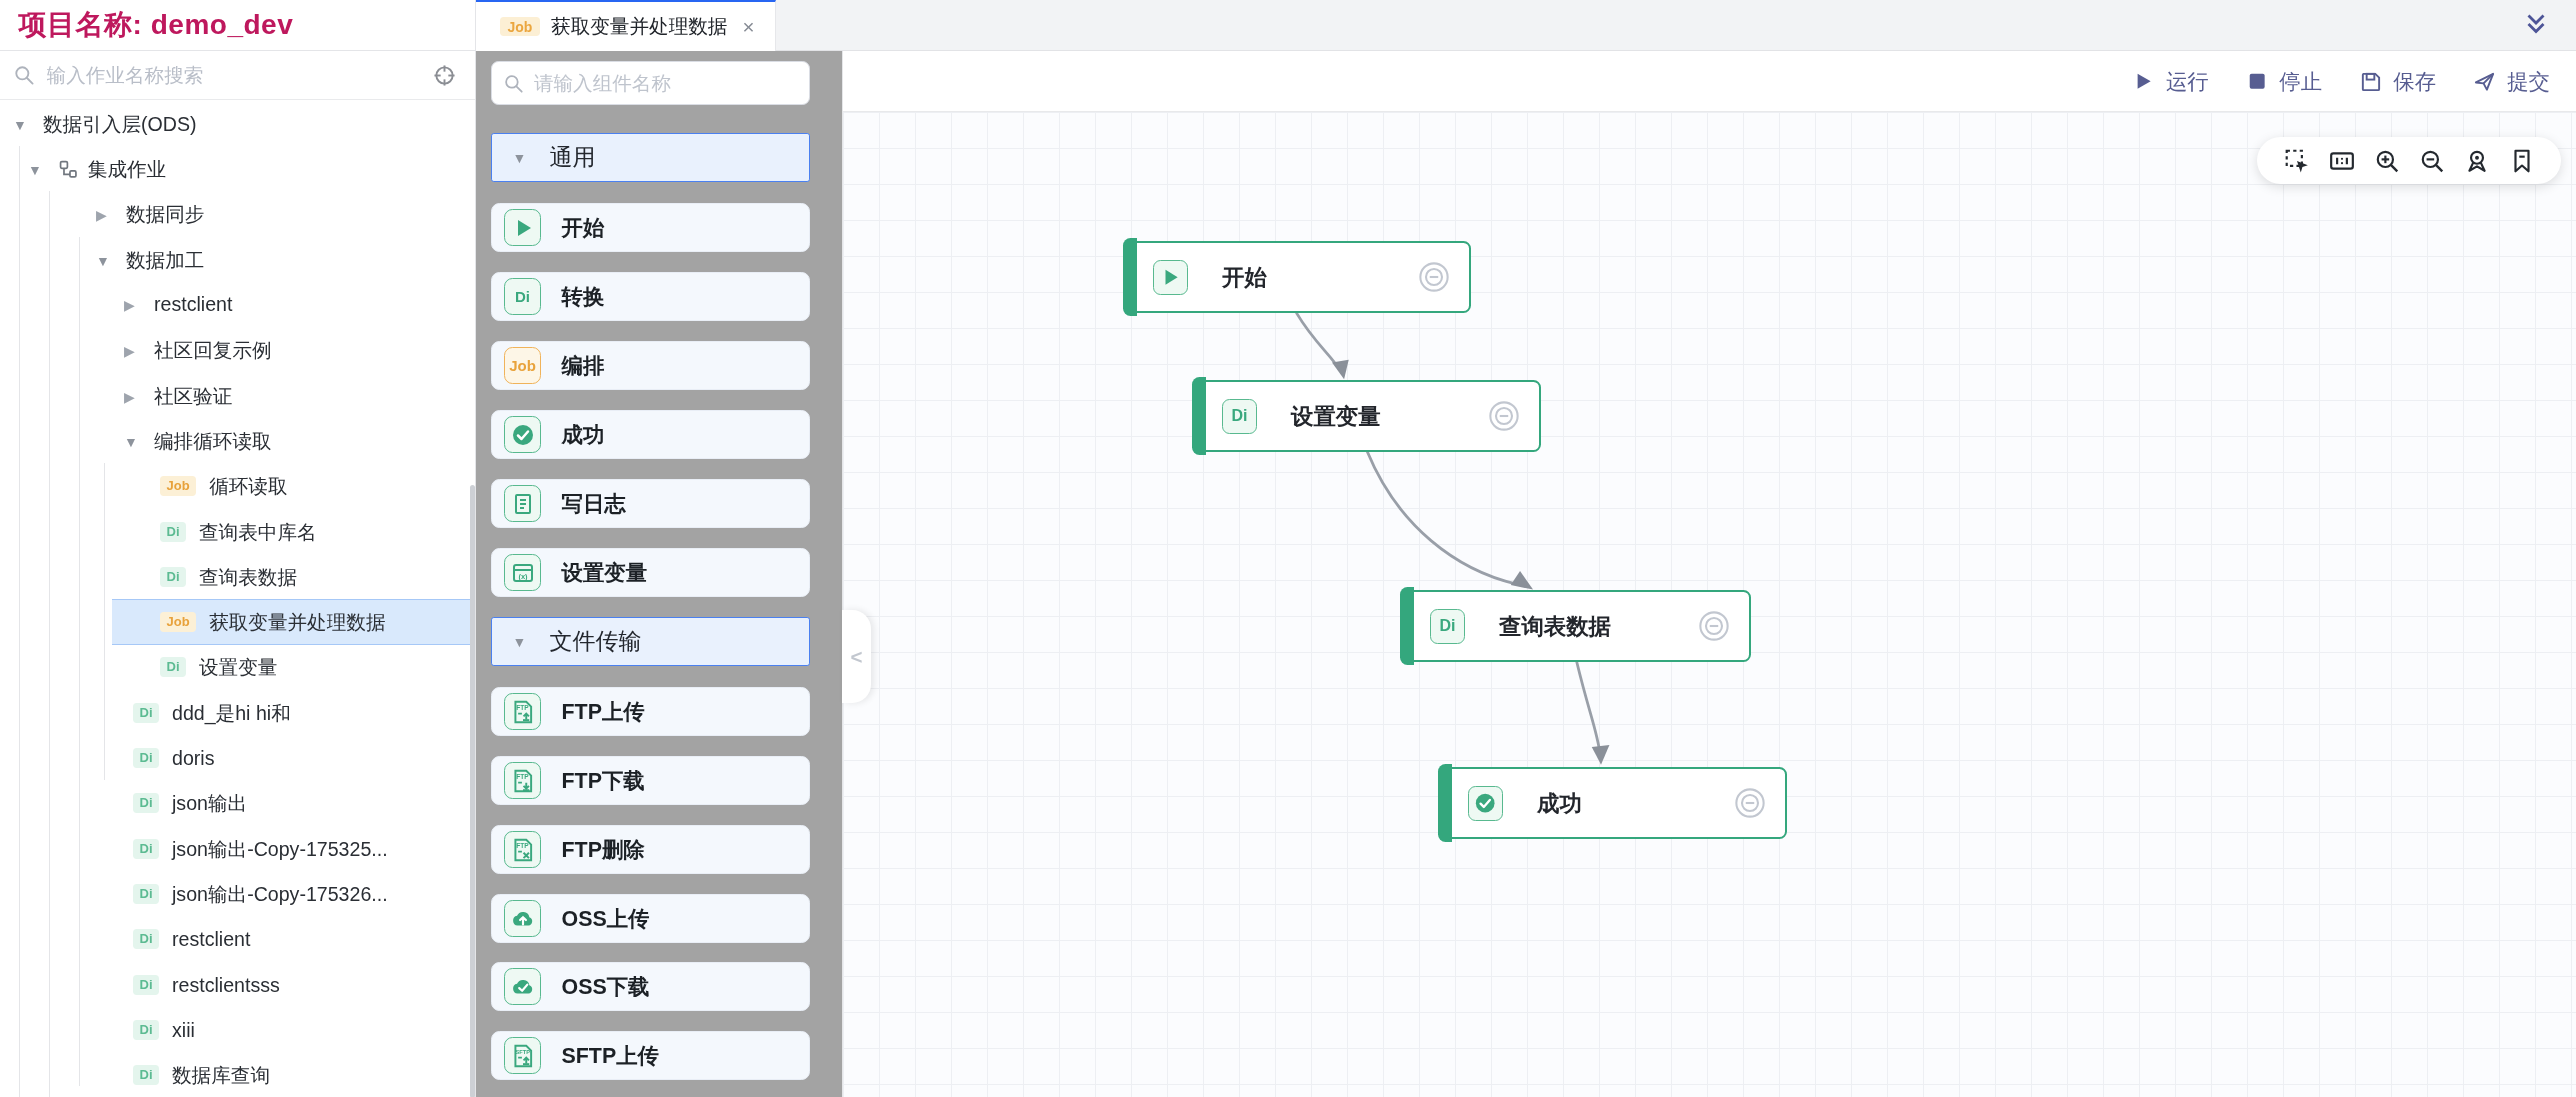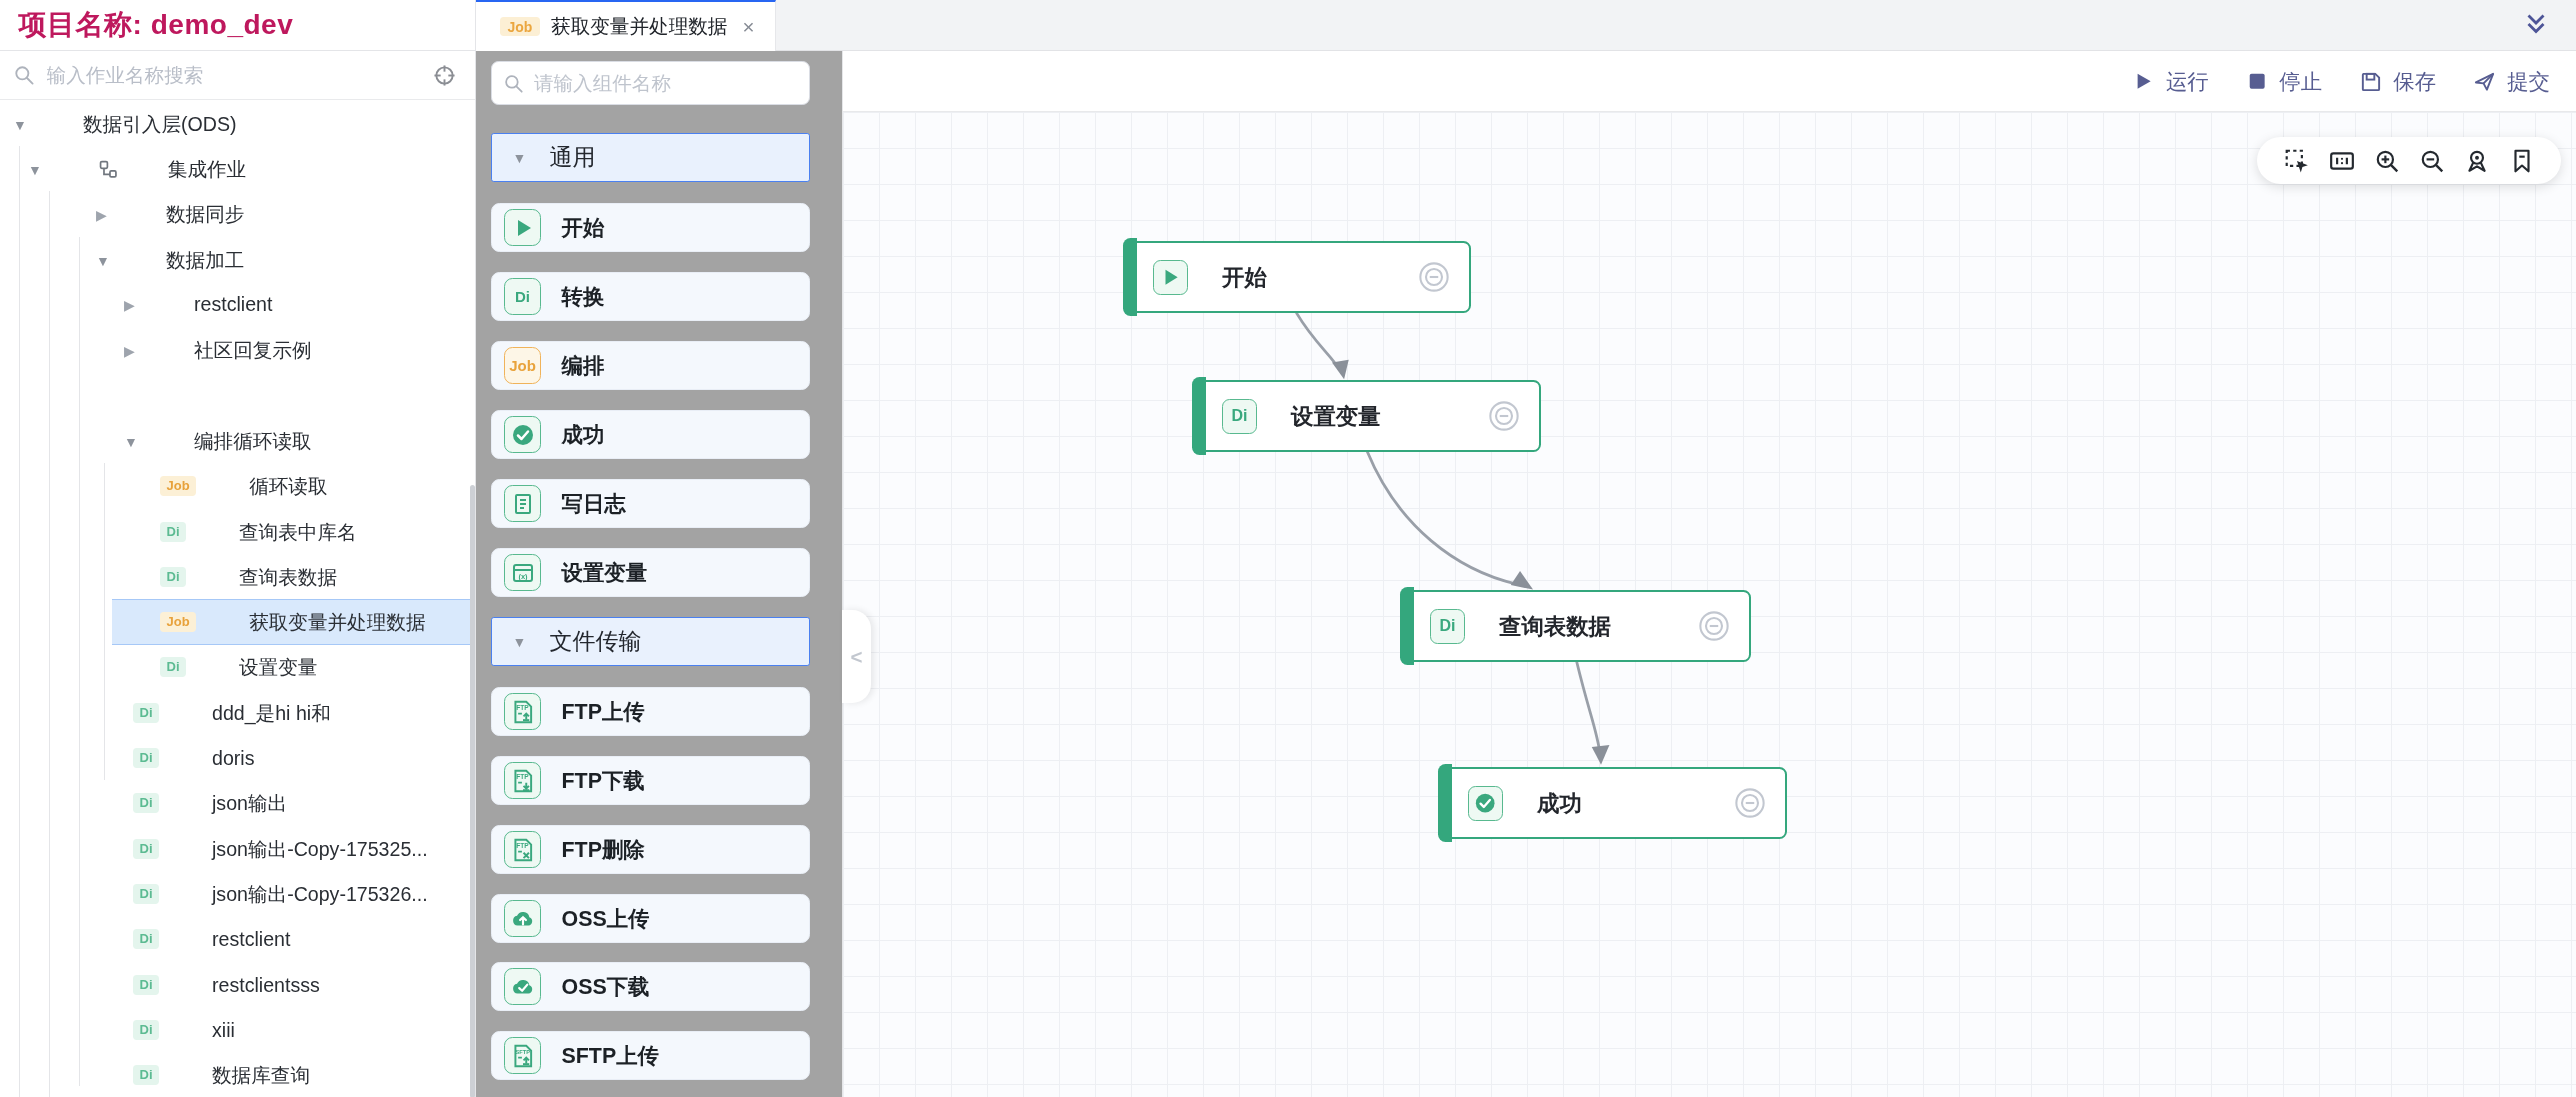--- a/index.html
+++ b/index.html
@@ -9,21 +9,21 @@
   
   #sidebar { position:absolute; left:0; top:0; width:476px; height:1098px; background:#fff; border-right:0.9px solid #e4e5e8; }
   #sidebar-header { position:absolute; left:0; top:0; width:100%; height:51px; border-bottom:0.9px solid #e4e5e8; display:flex; align-items:center; padding-left:18.6px; }
   #sidebar-header .title { font-size:28px; font-weight:700; color:#be185d; letter-spacing:0.5px; }
   #sidebar-search { position:absolute; left:0; top:51px; width:100%; height:49px; border-bottom:0.9px solid #e9eaec; display:flex; align-items:center; padding:0 18.6px 0 13px; }
   #sidebar-search input { flex:1; border:none; outline:none; font-size:19.6px; color:#3a3e45; margin-left:11.2px; }
   #sidebar-search input::placeholder { color:#b9bec8; }
   .guide { position:absolute; width:0.9px; background:#e4e5e8; }
   #side-scroll-thumb { position:absolute; left:470px; top:485px; width:4.7px; height:613px; background:#cdd0d5; border-radius:2.8px; }
 
-  .trow { position:absolute; left:0; width:475px; height:46px; display:flex; align-items:center; cursor:pointer;gap:40px; }
+  .trow { position:absolute; left:0; width:475px; height:46px; display:flex; align-items:center; cursor:pointer; }
   .trow .hl { position:absolute; left:112px; right:0; top:0; bottom:0; background:#d9e9fc; border-top:0.9px solid #a6c8f7; border-bottom:0.9px solid #a6c8f7; }
   .trow > * { position:relative; }
   .caret { width:30px; font-size:17.7px; text-align:left; flex:0 0 auto; }
   .caret.open::before  { content:"▼"; color:#8d939c; font-size:14px; }
   .caret.closed::before{ content:"▶"; color:#9ea4ad; font-size:14px; }
   .tlabel { font-size:19.6px; color:#2a2e34; white-space:nowrap; }
   .badge { display:inline-block; padding:1.9px 6.5px; border-radius:3.7px; font-size:13px; font-weight:700; margin-right:13px; line-height:1.2; flex:0 0 auto; }
   .badge.job { background:#fcf0d6; color:#e8a23c; }
   .badge.di  { background:#e4f5ed; color:#5cbb92; }
   .pl1 { padding-left:13px; } .pl2 { padding-left:28px; } .pl3 { padding-left:96px; }
@@ -246,20 +246,24 @@
       <span class="tlabel">数据加工</span>
     </div>
   <div class="trow pl4" style="top:281px">
       <span class="caret closed"></span>
       <span class="tlabel">restclient</span>
     </div>
   <div class="trow pl4" style="top:327px">
       <span class="caret closed"></span>
       <span class="tlabel">社区回复示例</span>
     </div>
+  <div class="trow pl4" style="top:373px">
+      <span class="caret closed"></span>
+      <span class="tlabel">社区验证</span>
+    </div>
   <div class="trow pl4" style="top:418px">
       <span class="caret open"></span>
       <span class="tlabel">编排循环读取</span>
     </div>
   <div class="trow pl5" style="top:463px">
       <span class="badge job">Job</span>
       <span class="tlabel">循环读取</span>
     </div>
   <div class="trow pl5" style="top:509px">
       <span class="badge di">Di</span>

